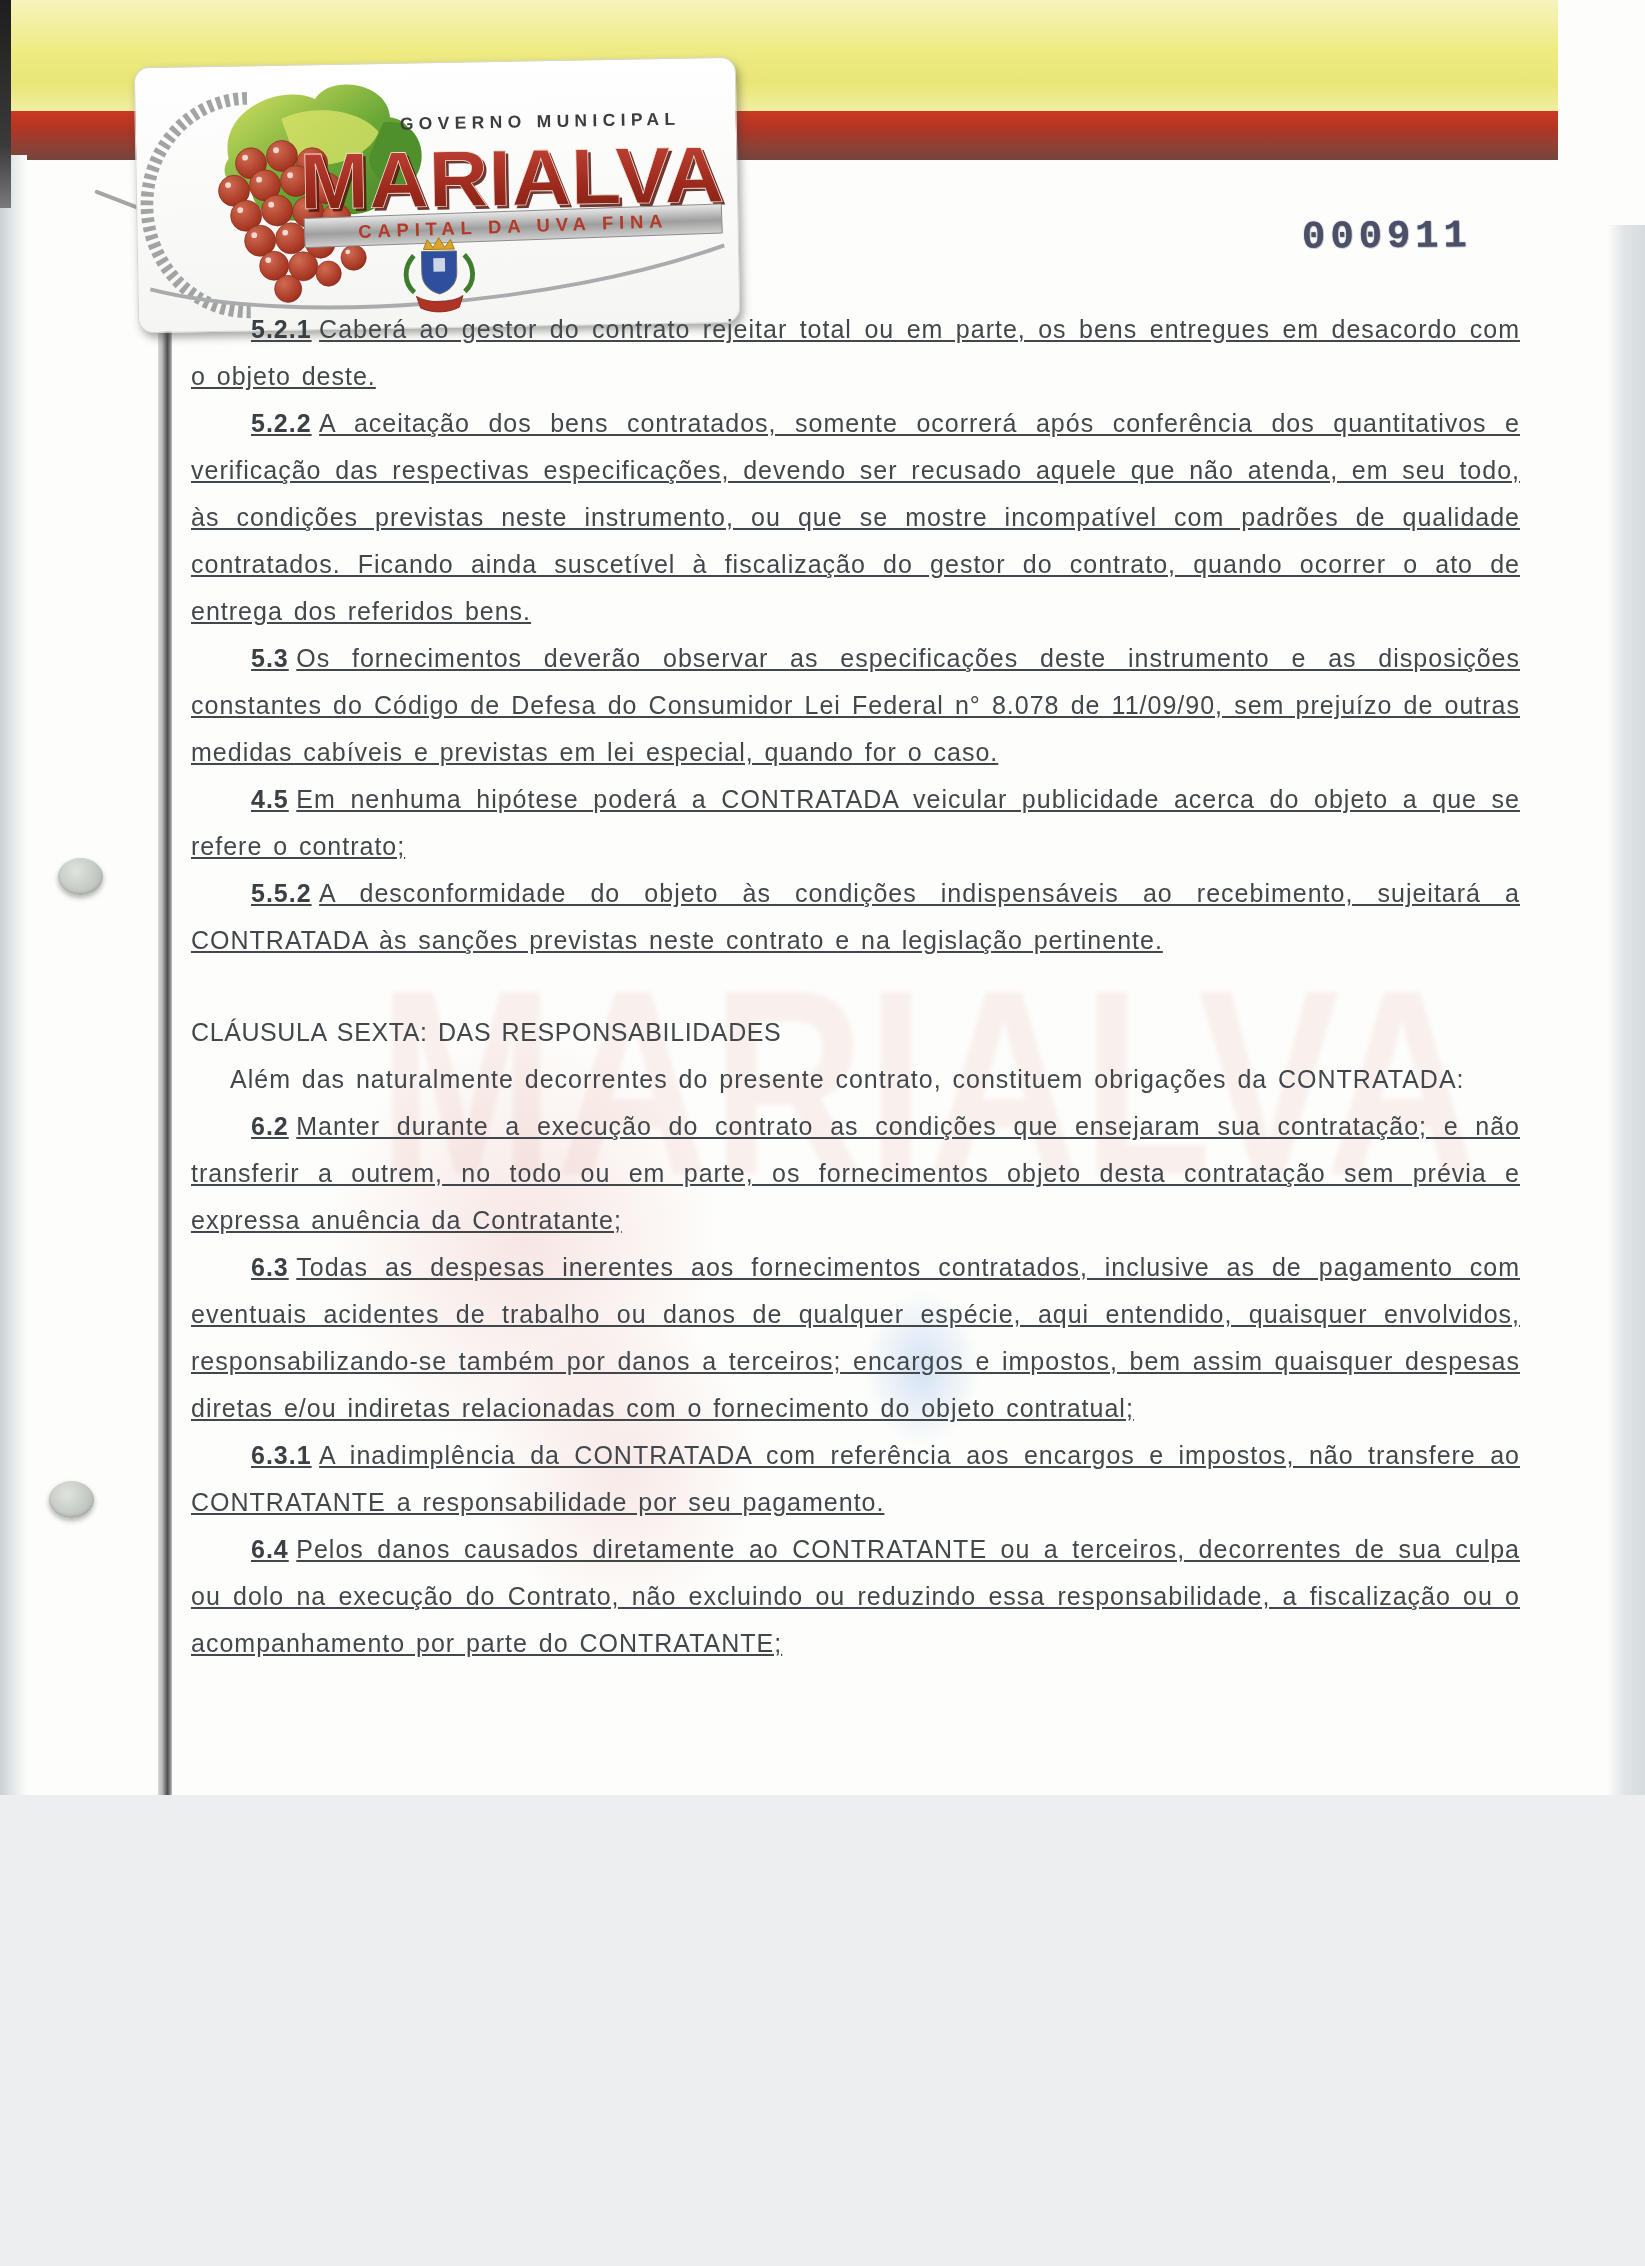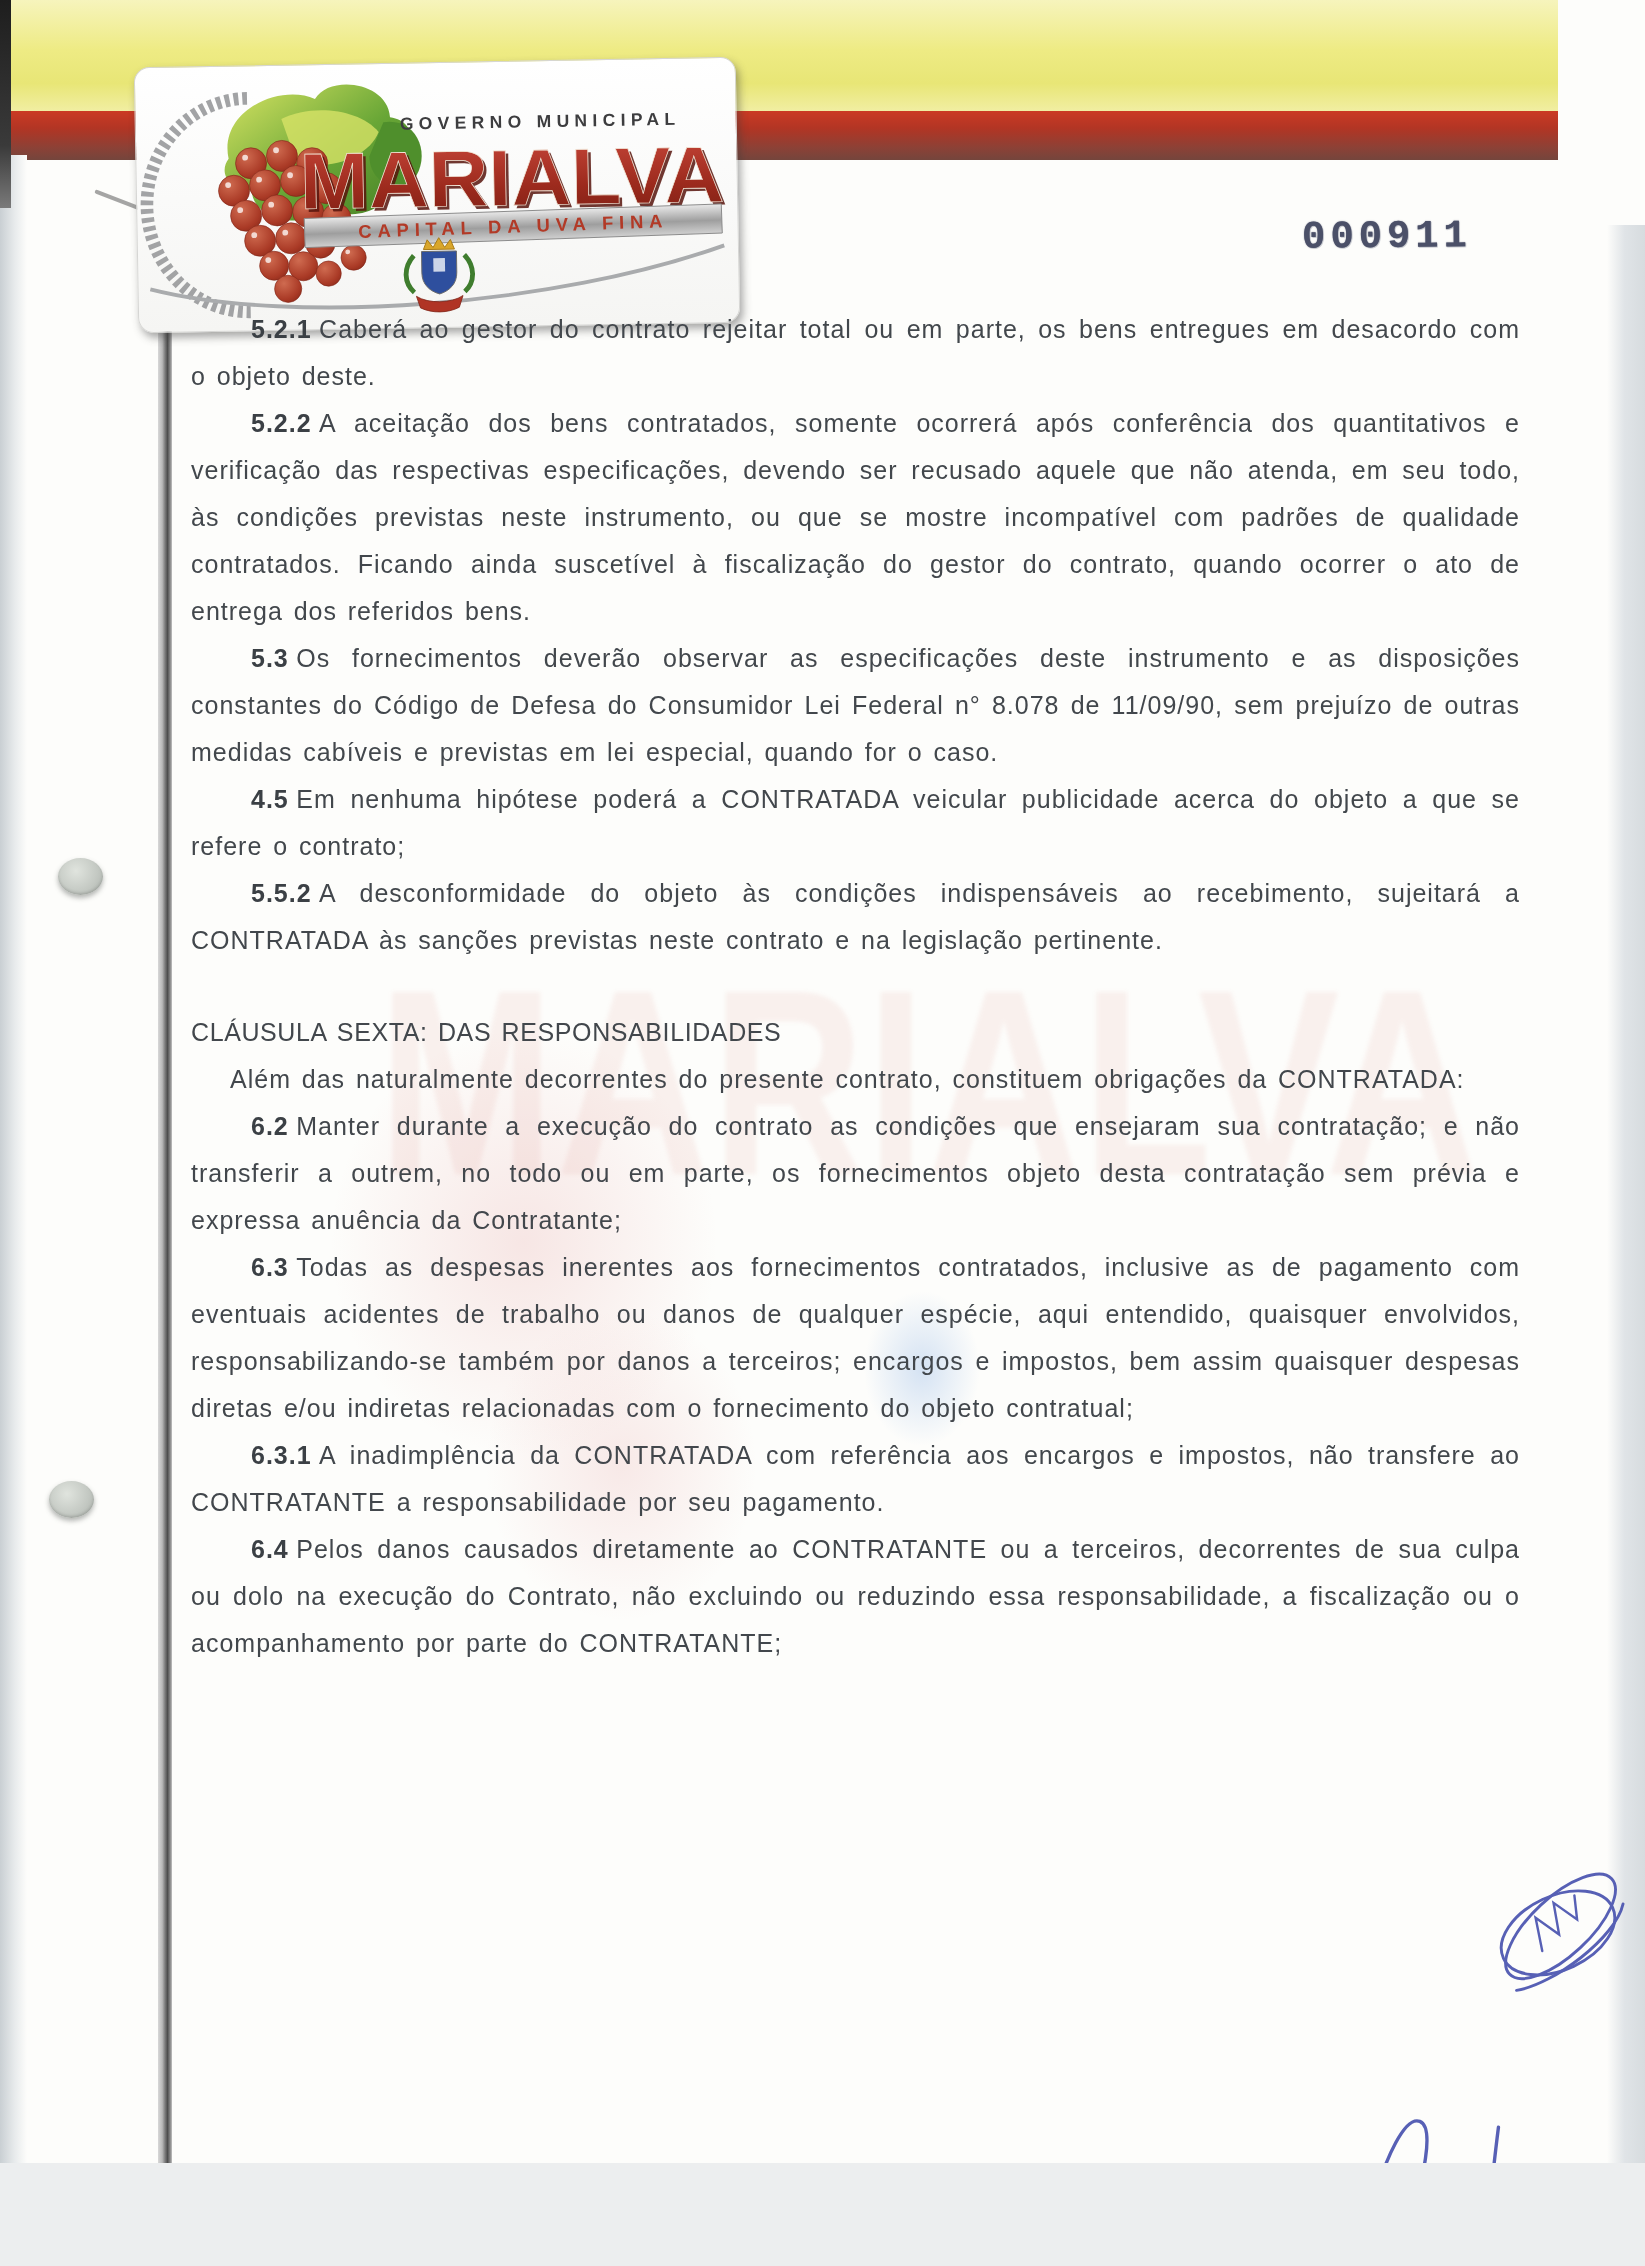--- a/index.html
+++ b/index.html
@@ -1,16 +1,16 @@
 <!DOCTYPE html>
 <html><head>
 <meta charset="utf-8">
 <style>
   html,body{margin:0;padding:0;background:#eceeef;}
-  #page{position:relative;width:1646px;height:2163px;background:#fdfdfb;overflow:hidden;
+  #page{position:relative;width:1646px;height:1795px;background:#fdfdfb;overflow:hidden;
         font-family:"Liberation Sans",sans-serif;}
 
   
   .band-yellow{position:absolute;left:0;top:0;width:1558px;height:111px;
     background:linear-gradient(180deg,#f6f4bc 0%,#eeeb84 45%,#e8e676 75%,#f1eea2 100%);}
   .band-red{position:absolute;left:0;top:111px;width:1558px;height:49px;
     background:linear-gradient(180deg,#cb3a24 0%,#b23524 35%,#8c4136 75%,#74453c 100%);}
   .edge-left{position:absolute;left:0;top:155px;width:27px;height:2112px;
     background:linear-gradient(90deg,#c9cfd3 0%,#e8ebec 55%,#fdfdfb 100%);}
   .edge-right{position:absolute;left:1607px;top:225px;width:39px;height:2042px;
@@ -46,21 +46,21 @@
   .logo-card svg{position:absolute;left:0;top:0;}
 
   
   .stamp{position:absolute;left:1302px;top:215px;font-family:"Liberation Mono",monospace;
     font-weight:bold;font-size:39px;letter-spacing:4.9px;color:#4b5068;transform:rotate(-.5deg);
     text-shadow:0 0 1.2px rgba(75,80,104,.85),1px 1px 0 rgba(75,80,104,.22);}
 
   
   .text-col{position:absolute;left:191px;top:306px;width:1329px;color:#42474c;
     font-size:25px;line-height:47px;text-align:justify;letter-spacing:1px;word-spacing:2.9px;}
-  .clause{margin:0;text-indent:60px;}
+  .clause{margin:0;text-indent:60px;text-decoration:underline;}
   .clause .num{font-weight:bold;color:#3b4045;margin-right:.3em;}
   .heading{margin:45px 0 0 0;text-indent:0;font-weight:normal;font-size:25px;letter-spacing:0.6px;}
   .intro{margin:0;text-indent:39px;}
 
   
   .ink{position:absolute;left:0;top:0;pointer-events:none;}
 </style>
 </head>
 <body>
 

